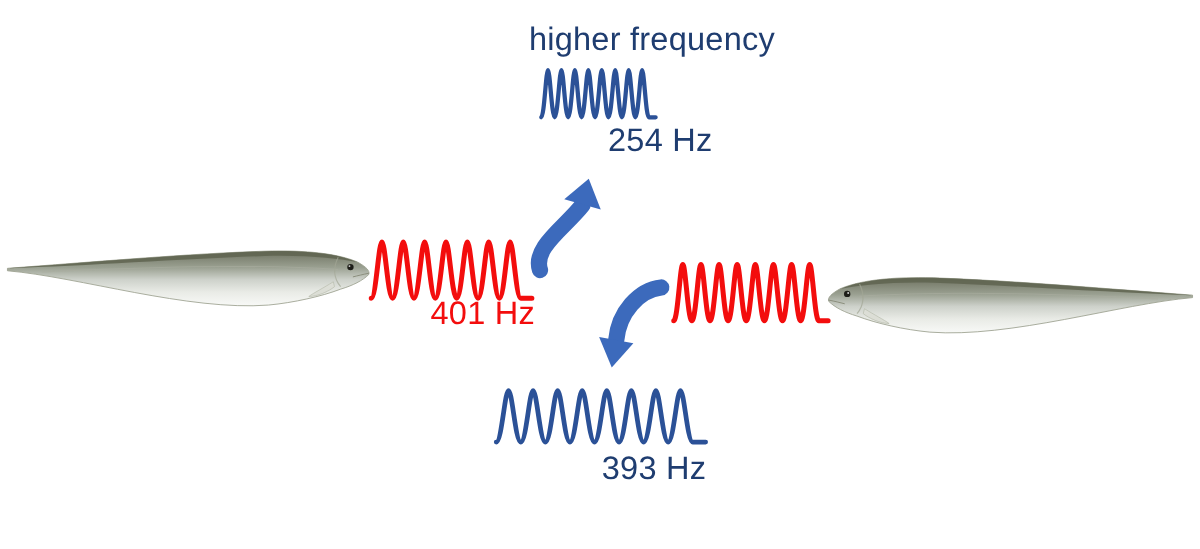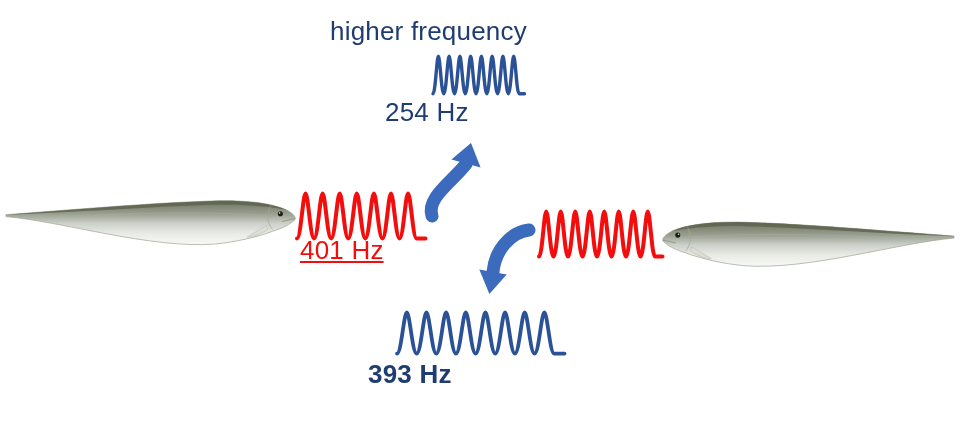--- a/index.html
+++ b/index.html
@@ -1,20 +1,20 @@
 <!DOCTYPE html>
 <html><head>
 <meta charset="utf-8">
 <style>
   html,body{margin:0;padding:0;background:#ffffff;}
   .canvas{
     position:relative;width:960px;height:439px;background:#ffffff;overflow:hidden;
     font-family:"Liberation Sans", sans-serif;
   }
-  .lbl{position:absolute;text-align:left;line-height:1.1;letter-spacing:.2px;}
+  .lbl{position:absolute;text-align:right;line-height:1.1;letter-spacing:.2px;}
   .navy{color:#1f3d70;}
   .red{color:#f30d0d;}
   .f26{font-size:26px;}
   .wave{position:absolute;overflow:visible;}
   .arrow{position:absolute;overflow:visible;}
   .fish{position:absolute;}
   .fish-right{transform:scaleX(-1);}
 </style>
 </head>
 <body>
@@ -57,36 +57,36 @@
   </svg>
 
   <svg class="fish" style="left:4px;top:193px;" width="294" height="59" viewBox="0 0 300 60">
     <use href="#fishbody"></use>
   </svg>
 
   <svg class="wave" style="left:297px;top:191px;" width="129" height="50" viewBox="0 0 129 50">
       <path d="M 0 47.5 C 3.76 47.5 5.98 2.5 8.54 2.5 C 11.11 2.5 13.33 47.5 17.09 47.5 C 20.85 47.5 23.07 2.5 25.63 2.5 C 28.19 2.5 30.41 47.5 34.17 47.5 C 37.93 47.5 40.15 2.5 42.72 2.5 C 45.28 2.5 47.5 47.5 51.26 47.5 C 55.02 47.5 57.24 2.5 59.8 2.5 C 62.36 2.5 64.59 47.5 68.34 47.5 C 72.1 47.5 74.32 2.5 76.89 2.5 C 79.45 2.5 81.67 47.5 85.43 47.5 C 89.19 47.5 91.41 2.5 93.97 2.5 C 96.54 2.5 98.76 47.5 102.52 47.5 C 106.28 47.5 108.5 2.5 111.06 2.5 C 113.62 2.5 115.84 47.5 119.6 47.5 L 128.5 47.5" fill="none" stroke="#f30d0d" stroke-width="4" stroke-linecap="round" stroke-linejoin="round"></path>
     </svg>
 
-  <div class="lbl red f26" style="left:300px;top:236px;width:128px;text-decoration:underline;">401 Hz</div>
+  <div class="lbl red f26" style="left:300px;top:236px;width:128px;">401 Hz</div>
 
   <svg class="wave" style="left:539px;top:209px;" width="124" height="50" viewBox="0 0 124 50">
       <path d="M 0 47.5 C 3.19 47.5 5.08 2.5 7.25 2.5 C 9.43 2.5 11.31 47.5 14.5 47.5 C 17.69 47.5 19.58 2.5 21.75 2.5 C 23.93 2.5 25.82 47.5 29.01 47.5 C 32.2 47.5 34.08 2.5 36.26 2.5 C 38.43 2.5 40.32 47.5 43.51 47.5 C 46.7 47.5 48.58 2.5 50.76 2.5 C 52.94 2.5 54.82 47.5 58.01 47.5 C 61.2 47.5 63.09 2.5 65.26 2.5 C 67.44 2.5 69.32 47.5 72.51 47.5 C 75.71 47.5 77.59 2.5 79.77 2.5 C 81.94 2.5 83.83 47.5 87.02 47.5 C 90.21 47.5 92.09 2.5 94.27 2.5 C 96.44 2.5 98.33 47.5 101.52 47.5 C 104.71 47.5 106.6 2.5 108.77 2.5 C 110.95 2.5 112.83 47.5 116.02 47.5 L 123.5 47.5" fill="none" stroke="#f30d0d" stroke-width="4" stroke-linecap="round" stroke-linejoin="round"></path>
     </svg>
 
 
   <svg class="arrow" style="left:477px;top:220px;" width="64" height="88" viewBox="0 0 64 88">
     <path d="M 52 10 C 34 12 18 30 16 52" fill="none" stroke="#3c6abc" stroke-width="13" stroke-linecap="round"></path>
     <polygon points="12.4,74 29.7,54.5 2.3,49.5" fill="#3c6abc"></polygon>
   </svg>
 
   <svg class="fish fish-right" style="left:660px;top:214px;" width="296" height="60" viewBox="0 0 300 60">
     <use href="#fishbody"></use>
   </svg>
 
   <svg class="wave" style="left:397px;top:310px;" width="168" height="46" viewBox="0 0 168 46">
       <path d="M 0 43.6 C 4.32 43.6 6.88 2.4 9.82 2.4 C 12.77 2.4 15.33 43.6 19.65 43.6 C 23.97 43.6 26.53 2.4 29.47 2.4 C 32.42 2.4 34.98 43.6 39.3 43.6 C 43.62 43.6 46.18 2.4 49.12 2.4 C 52.07 2.4 54.62 43.6 58.95 43.6 C 63.27 43.6 65.82 2.4 68.77 2.4 C 71.72 2.4 74.27 43.6 78.6 43.6 C 82.92 43.6 85.47 2.4 88.42 2.4 C 91.37 2.4 93.92 43.6 98.25 43.6 C 102.57 43.6 105.12 2.4 108.07 2.4 C 111.02 2.4 113.57 43.6 117.89 43.6 C 122.22 43.6 124.77 2.4 127.72 2.4 C 130.67 2.4 133.22 43.6 137.54 43.6 C 141.87 43.6 144.42 2.4 147.37 2.4 C 150.32 2.4 152.87 43.6 157.19 43.6 L 167.5 43.6" fill="none" stroke="#2b5197" stroke-width="3.8" stroke-linecap="round" stroke-linejoin="round"></path>
     </svg>
 
-  <div class="lbl navy f26" style="left:368px;top:360px;width:175px;font-weight:bold;">393 Hz</div>
+  <div class="lbl navy f26" style="left:390px;top:360px;width:175px;">393 Hz</div>
 
 
 </div>
 
 </body></html>

